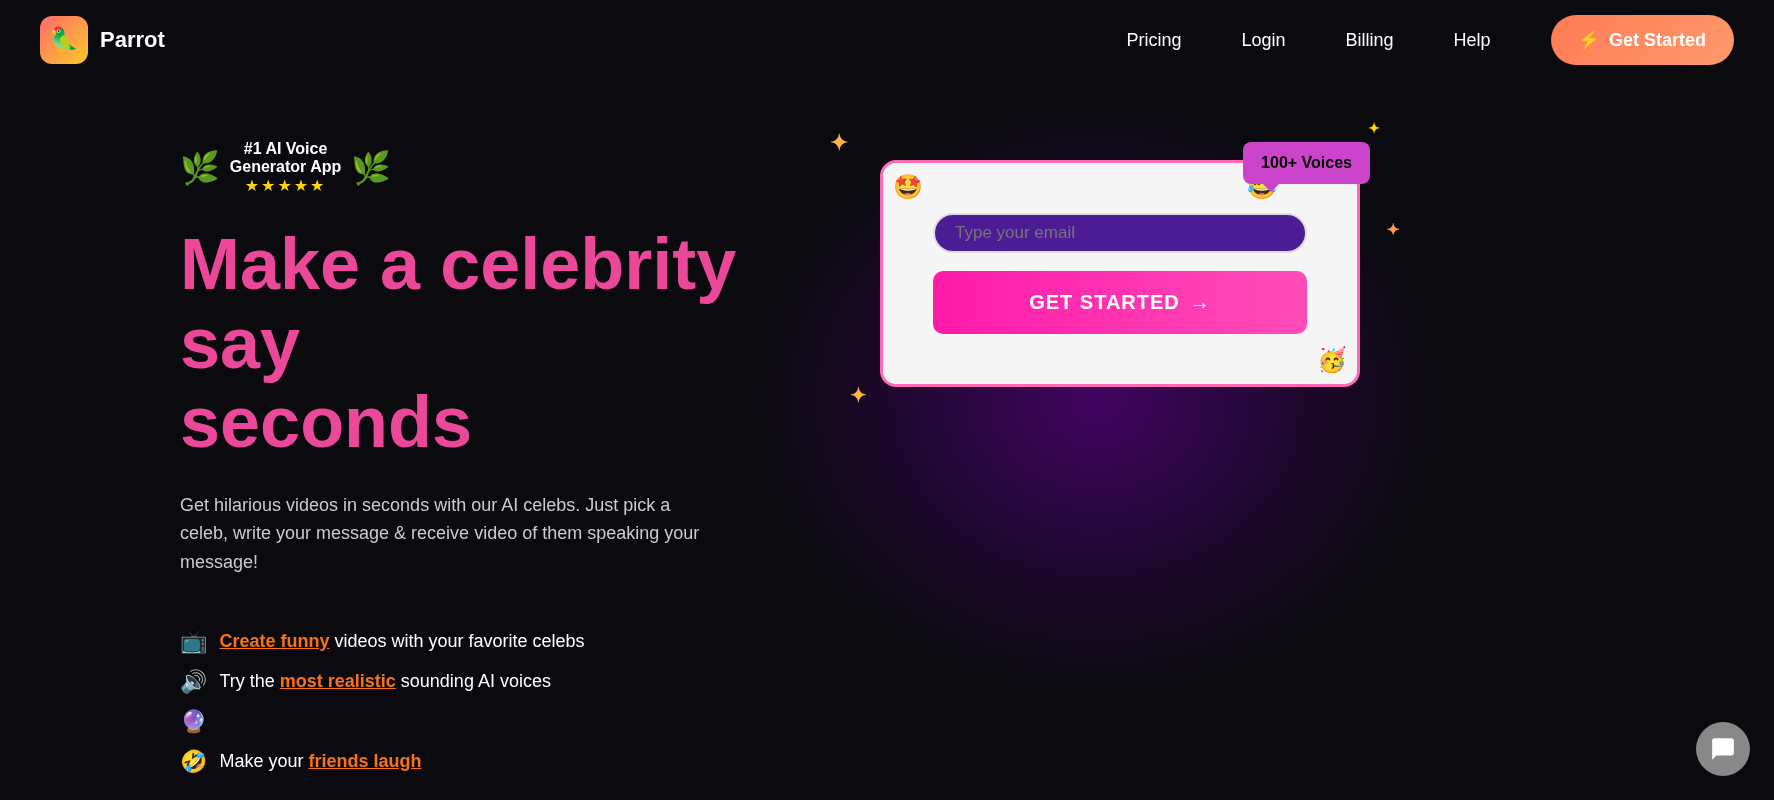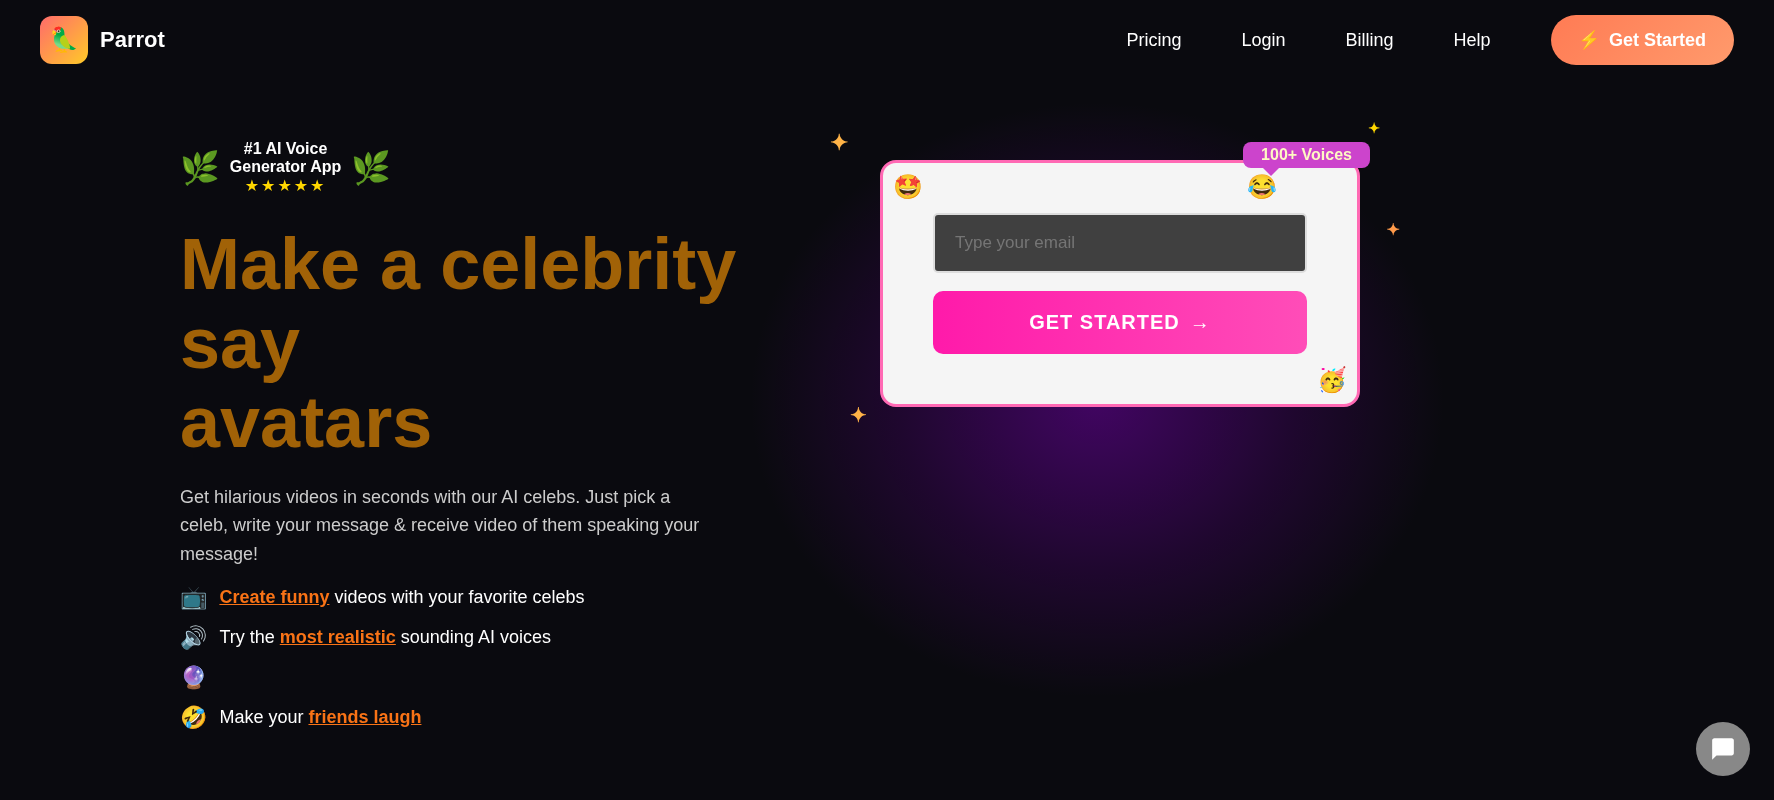--- a/index.html
+++ b/index.html
@@ -130,29 +130,29 @@
     .award-stars {
       color: #ffd700;
       font-size: 16px;
       letter-spacing: 2px;
     }
 
     .hero-headline {
       font-size: 72px;
       font-weight: 900;
       line-height: 1.1;
-      color: #a16207;
-      margin-bottom: 20px;
+      color: #ec4899;
+      margin-bottom: 28px;
     }
 
     .hero-subtext {
       font-size: 18px;
       color: #ccc;
       line-height: 1.6;
-      margin-bottom: 16px;
+      margin-bottom: 52px;
       max-width: 540px;
     }
 
     .feature-list {
       list-style: none;
       display: flex;
       flex-direction: column;
       gap: 14px;
     }
 
@@ -206,24 +206,24 @@
     .emoji-1 { top: 10px; left: 10px; }
     .emoji-2 { top: 10px; right: 80px; }
     .emoji-3 { bottom: 10px; right: 10px; }
 
     
     .voices-badge {
       position: absolute;
       top: -18px;
       right: -10px;
       background: #cc44cc;
-      color: #fef9c3;
+      color: #000000;
       font-size: 16px;
       font-weight: 800;
-      padding: 4px 18px;
+      padding: 12px 18px;
       border-radius: 8px;
       z-index: 20;
     }
 
     .voices-badge::after {
       content: '';
       position: absolute;
       bottom: -8px;
       left: 20px;
       width: 0;
@@ -237,26 +237,26 @@
     .signup-card {
       background: #f5f5f5;
       border-radius: 16px;
       padding: 50px 50px 50px 50px;
       position: relative;
       border: 3px solid #ff69b4;
     }
 
     .email-input {
       width: 100%;
-      padding: 18px 20px;
+      padding: 8px 20px;
       border: 2px solid #ddd;
-      border-radius: 5px;
+      border-radius: 22px;
       font-size: 17px;
       color: #999;
-      background: #404040;
+      background: #4c1d95;
       outline: none;
       margin-bottom: 18px;
       display: block;
     }
 
     .cta-button {
       width: 100%;
       padding: 20px;
       background: linear-gradient(90deg, #ff1aaa, #ff4db8);
       border: none;
@@ -325,21 +325,21 @@
       <div class="award-text">
         <div class="award-title">#1 AI Voice</div>
         <div class="award-title">Generator App</div>
         <div class="award-stars">★★★★★</div>
       </div>
       <span class="laurel">🌿</span>
     </div>
 
     <h1 class="hero-headline">
       <span>Make a celebrity say</span><br>
-      <span>avatars</span>
+      <span>seconds</span>
     </h1>
 
     <p class="hero-subtext">Get hilarious videos in seconds with our AI celebs. Just pick a celeb, write your message &amp; receive video of them speaking your message!</p>
 
     <ul class="feature-list">
       <li class="feature-item">
         <span class="feature-icon">📺</span>
         <span>
           <a class="feature-link">Create funny</a>
           <span> videos with your favorite celebs</span>

